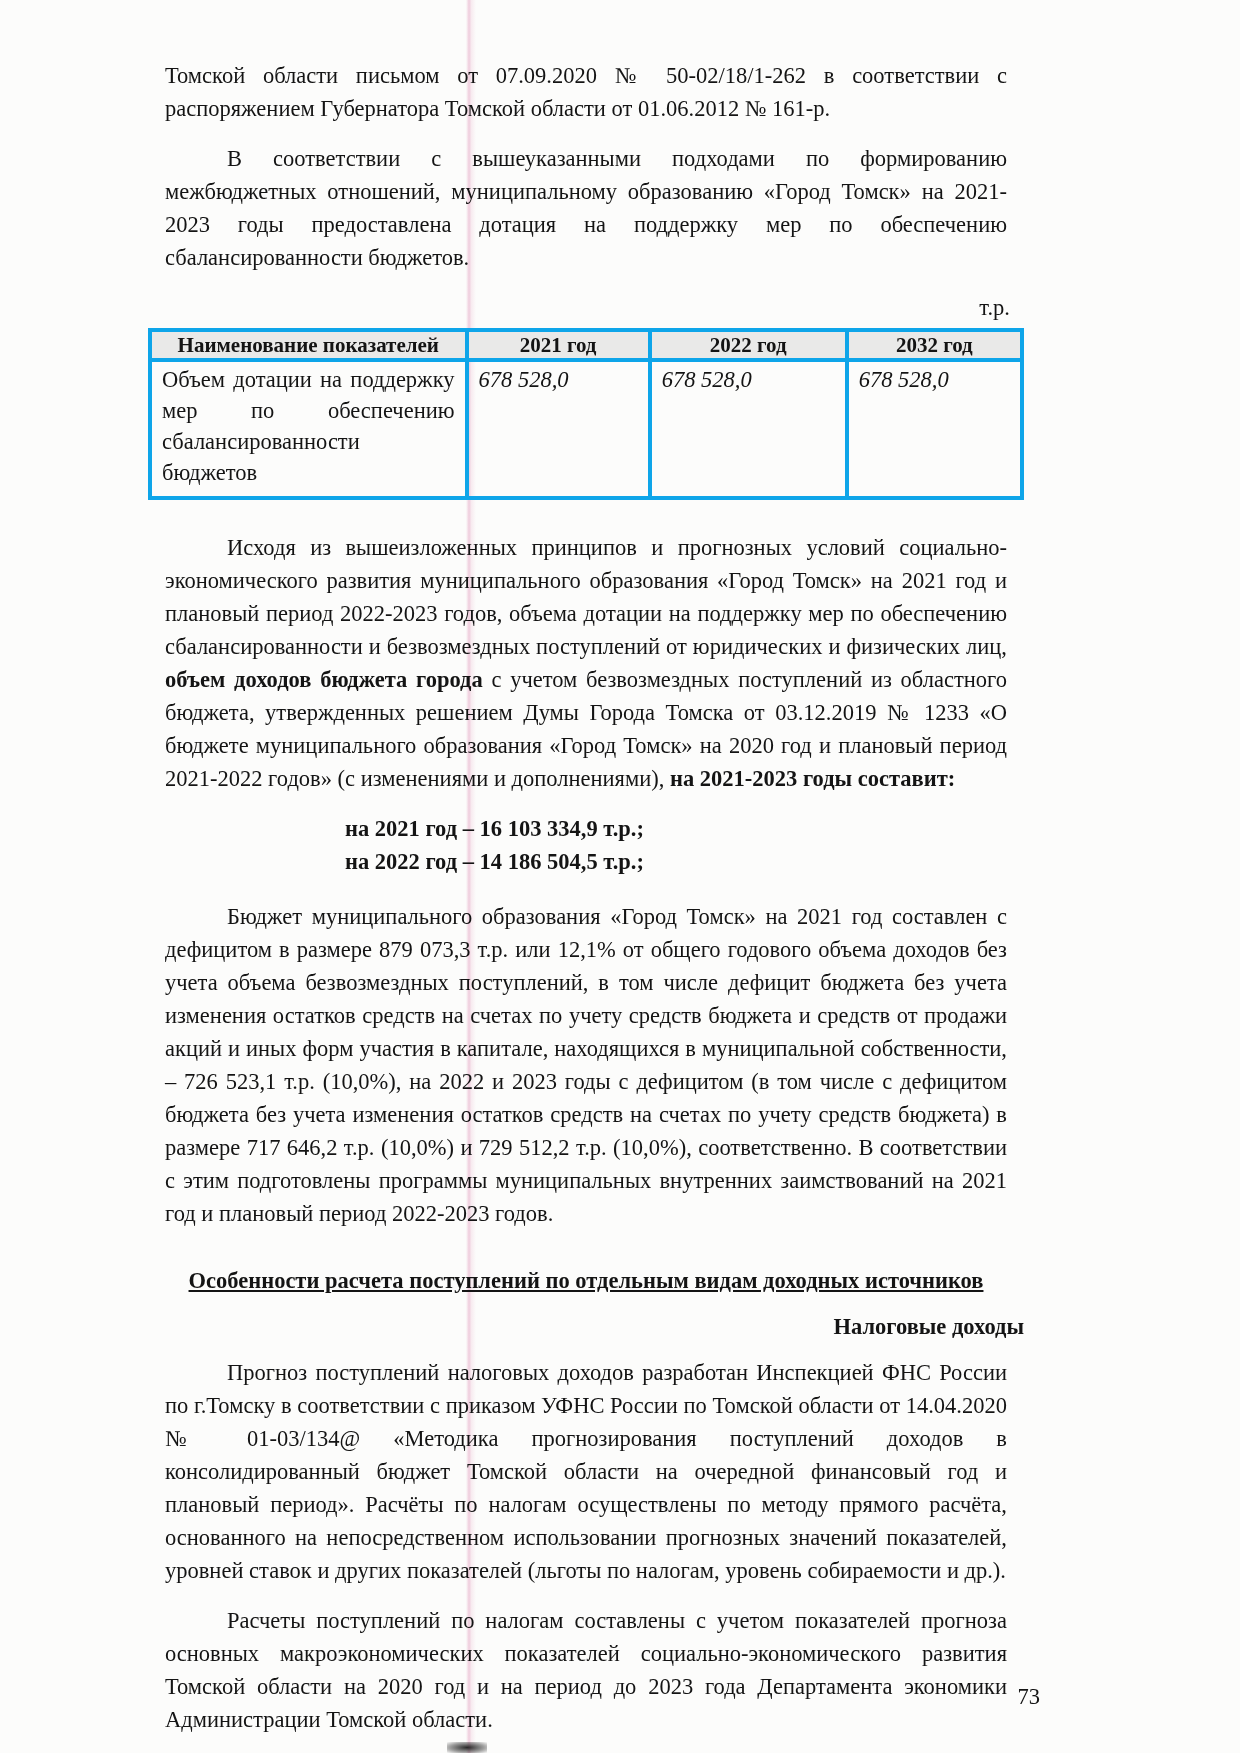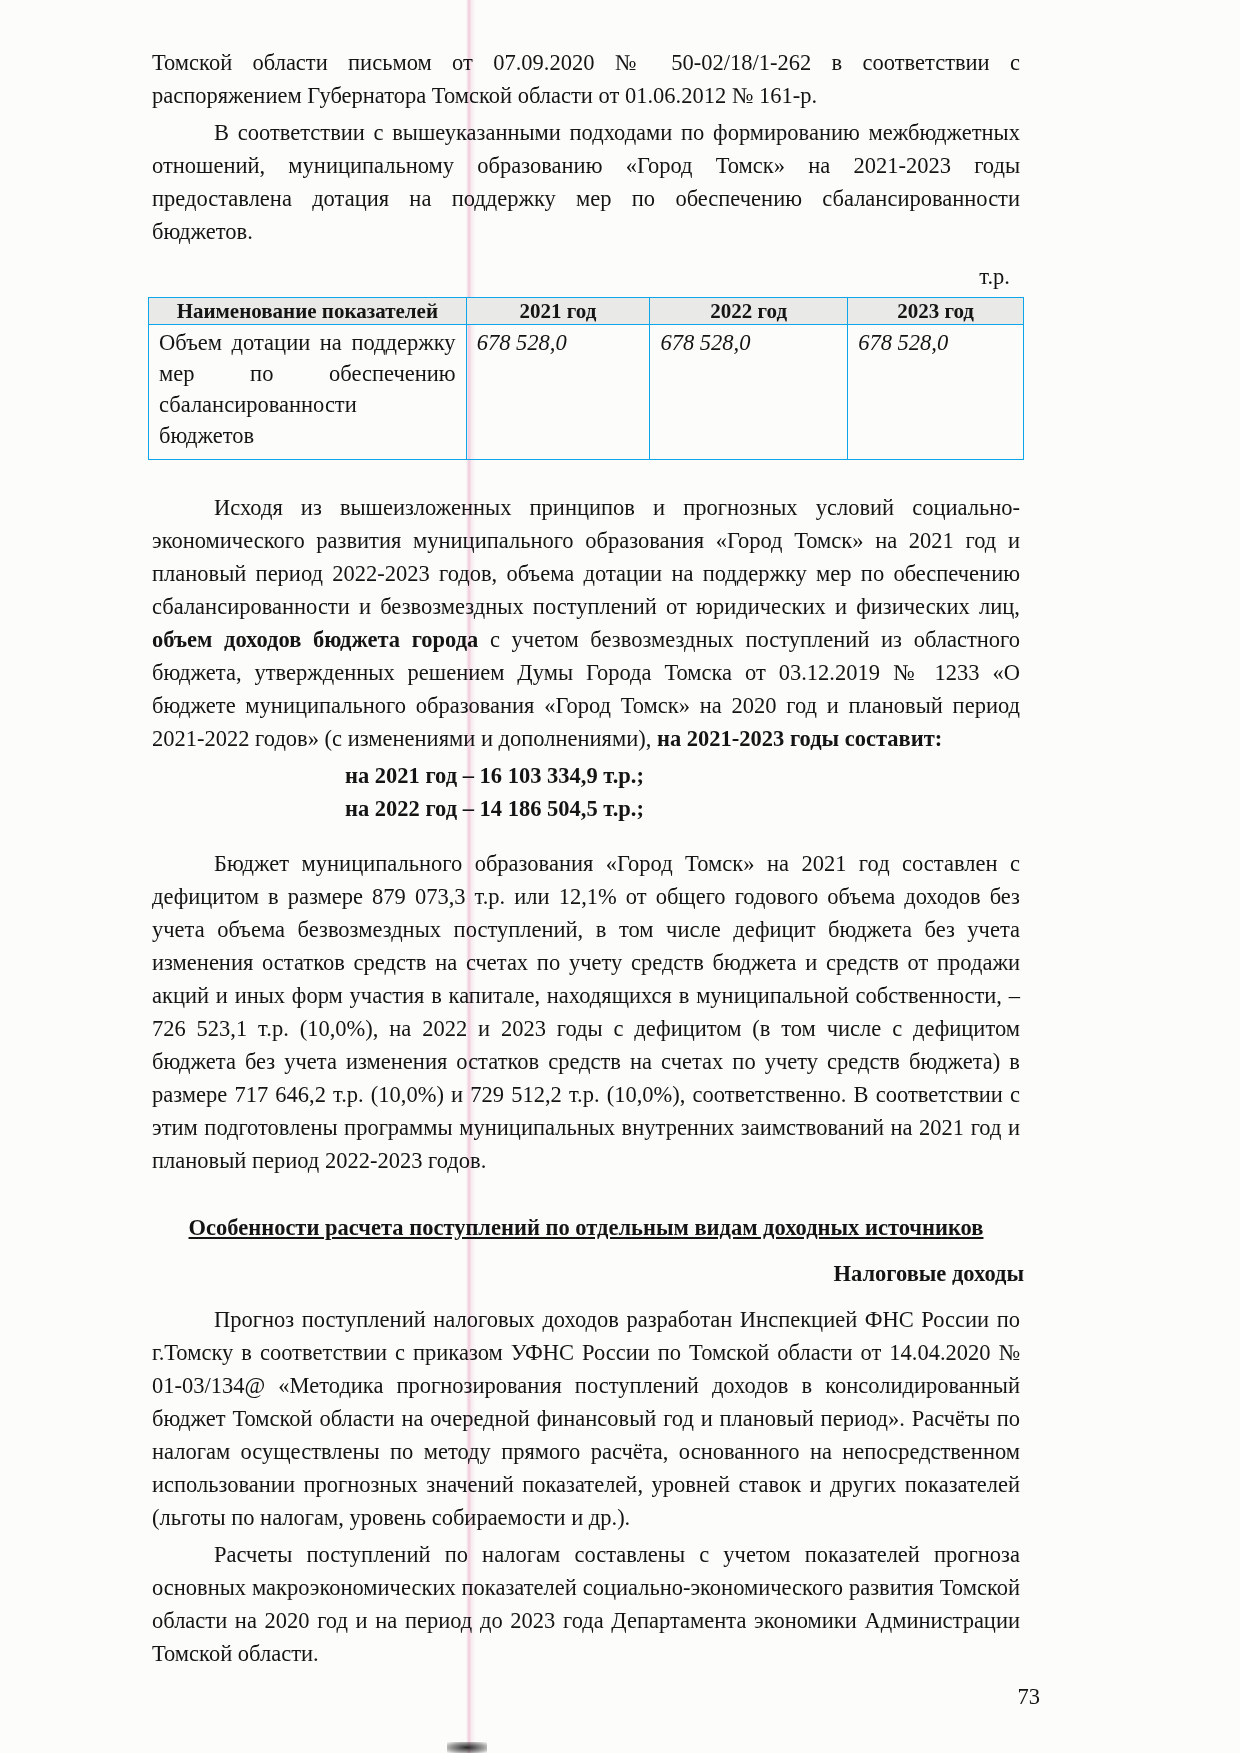--- a/index.html
+++ b/index.html
@@ -38,39 +38,39 @@
   }
   .content {
     position: absolute;
     left: 148px;
     top: 42px;
     width: 876px;
     font-size: 22.5px;
     line-height: 33px;
   }
   p {
-    margin: 4px;
+    margin: 17px;
     text-align: justify;
     text-indent: 62px;
     font-family: Liberation Serif, serif;
   }
   p.no-indent { text-indent: 0; }
   .unit-label {
     text-align: right;
     margin-top: 12px;
     padding-right: 14px;
   }
   table.dotation {
     border-collapse: collapse;
     width: 100%;
     margin-top: 4px;
   }
   table.dotation th,
   table.dotation td {
-    border: 1px solid #0ea5e9;
+    border: 4px solid #0ea5e9;
   }
   table.dotation th {
     background: #e9e9e8;
     font-weight: 700;
     text-align: center;
     font-size: 21px;
     line-height: 24px;
     padding: 1px 4px;
   }
   table.dotation td {
@@ -141,21 +141,21 @@
       <col style="width:36.3%">
       <col style="width:21.0%">
       <col style="width:22.6%">
       <col style="width:20.1%">
     </colgroup>
     <thead>
       <tr>
         <th>Наименование показателей</th>
         <th>2021 год</th>
         <th>2022 год</th>
-        <th>2023 год</th>
+        <th>2032 год</th>
       </tr>
     </thead>
     <tbody>
       <tr>
         <td class="name-cell">Объем дотации на поддержку мер по обеспечению сбалансированности бюджетов</td>
         <td class="num">678 528,0</td>
         <td class="num">678 528,0</td>
         <td class="num">678 528,0</td>
       </tr>
     </tbody>

